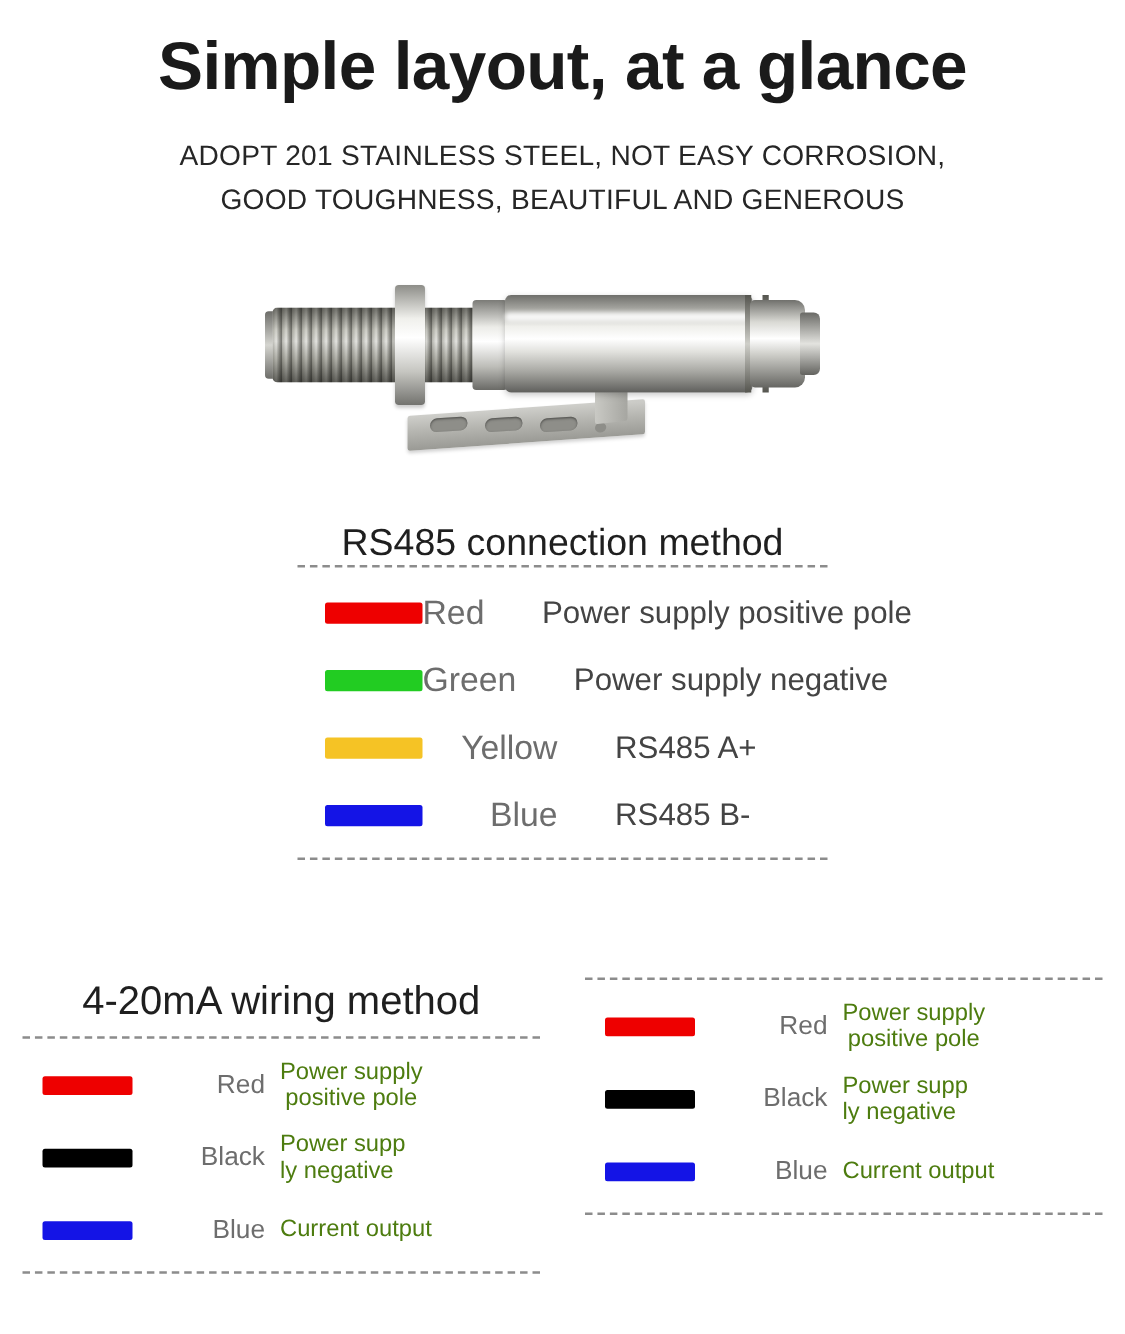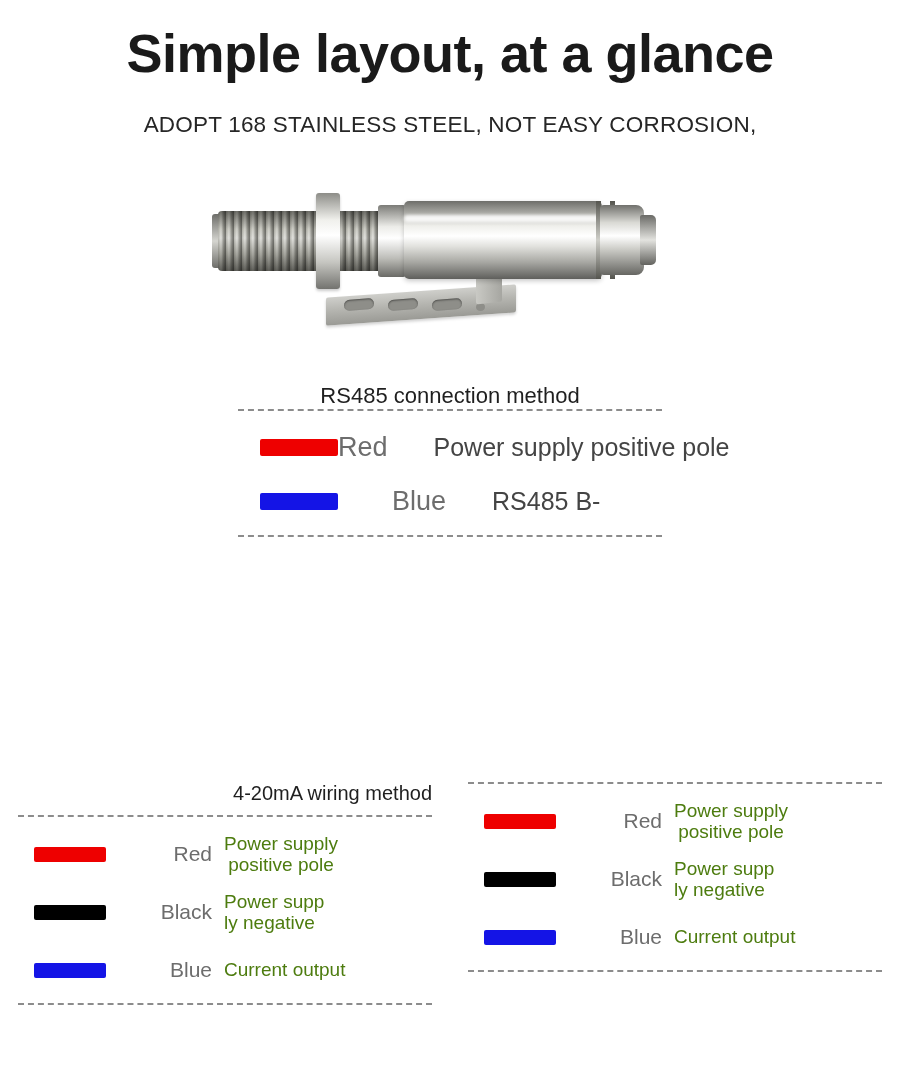--- a/index.html
+++ b/index.html
@@ -169,21 +169,21 @@
     left: 208px; top: 44px;
     width: 196px; height: 7px;
     background: rgba(255,255,255,0.85);
     filter: blur(1.5px);
     border-radius: 4px;
   }
 
   
   .section-title {
     text-align: center;
-    font-size: 22px;
+    font-size: 30px;
     font-weight: 400;
     color: #1f1f1f;
     margin: 6px 0 0 0;
   }
   .dashed {
     border-top: 2px dashed #8c8c8c;
     height: 0;
   }
 
   .rs485 {
@@ -223,24 +223,24 @@
     position: absolute;
     left: 0;
     top: 782px;
     width: 900px;
     display: flex;
     justify-content: space-between;
     padding: 0 18px;
   }
   .block { width: 414px; }
   .block .block-title {
-    font-size: 20px;
+    font-size: 32px;
     font-weight: 400;
     color: #1f1f1f;
-    text-align: right;
+    text-align: center;
     margin-bottom: 10px;
     white-space: nowrap;
   }
   .block .rows { padding: 8px 0 4px 0; }
   .block .wire-row { height: 58px; }
   .block .swatch {
     width: 72px;
     height: 15px;
     margin-left: 16px;
   }
@@ -259,21 +259,22 @@
   }
   .block .desc .l2 { display: block; }
   .desc-center { text-align: center; }
 </style>
 </head>
 <body>
 
 <h1 class="headline">Simple layout, at a glance</h1>
 
 <div class="subline">
-  <div>ADOPT 168 STAINLESS STEEL, NOT EASY CORROSION,</div>
+  <div>ADOPT 201 STAINLESS STEEL, NOT EASY CORROSION,</div>
+  <div>GOOD TOUGHNESS, BEAUTIFUL AND GENEROUS</div>
 </div>
 
 <div class="photo-area">
   <div class="sensor-wrap">
     <div class="bracket">
       <div class="bracket-plate"></div>
       <div class="slot s1"></div>
       <div class="slot s2"></div>
       <div class="slot s3"></div>
       <div class="hole"></div>
@@ -296,21 +297,31 @@
   <div class="section-title">RS485 connection method</div>
   <div class="dashed"></div>
   <div class="rows">
 
     <div class="wire-row">
       <span class="swatch" style="background: rgb(238, 0, 0);"></span>
       <span class="color-name">Red</span>
       <span class="desc">Power supply positive pole</span>
     </div>
 
-
+    <div class="wire-row">
+      <span class="swatch" style="background: rgb(34, 204, 34);"></span>
+      <span class="color-name">Green</span>
+      <span class="desc">Power supply negative</span>
+    </div>
+
+    <div class="wire-row">
+      <span class="swatch" style="background: rgb(245, 195, 37);"></span>
+      <span class="color-name">Yellow</span>
+      <span class="desc">RS485 A+</span>
+    </div>
 
     <div class="wire-row">
       <span class="swatch" style="background: rgb(20, 20, 230);"></span>
       <span class="color-name">Blue</span>
       <span class="desc">RS485 B-</span>
     </div>
 
   </div>
   <div class="dashed"></div>
 </div>

